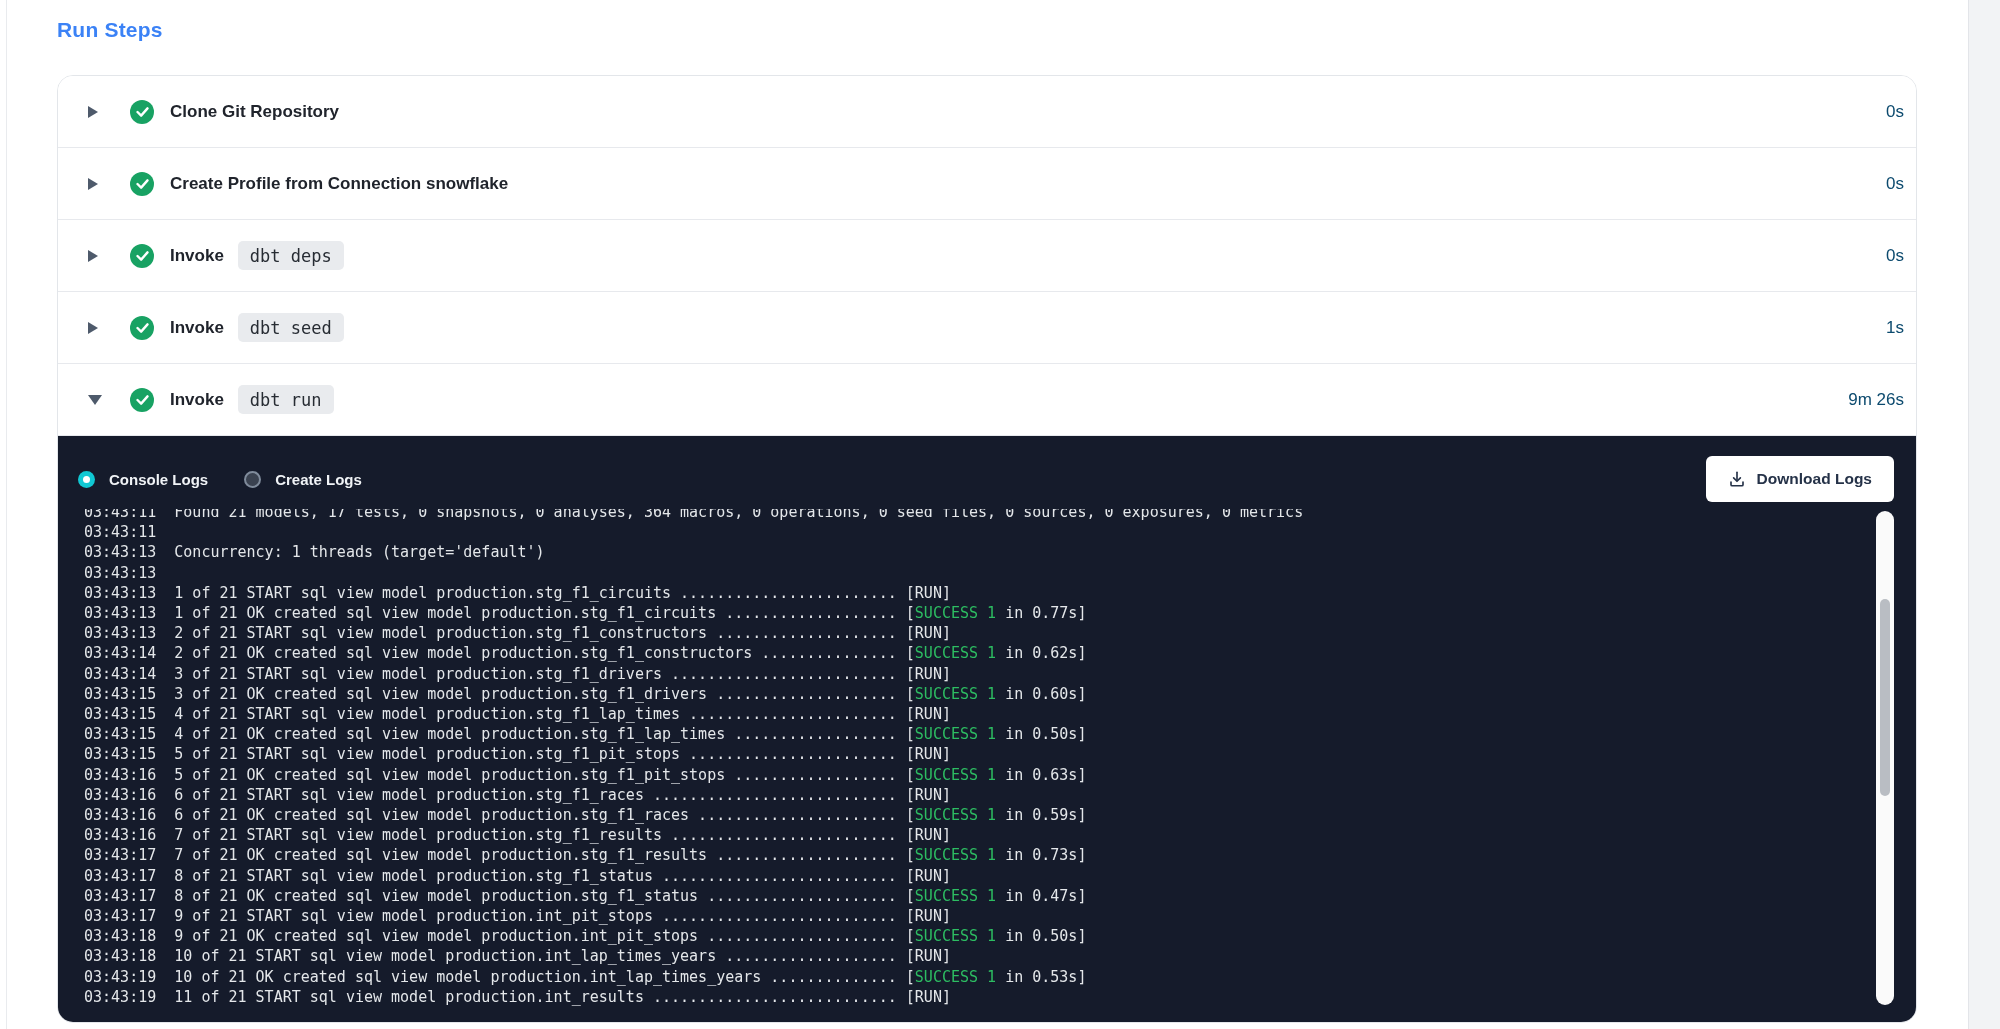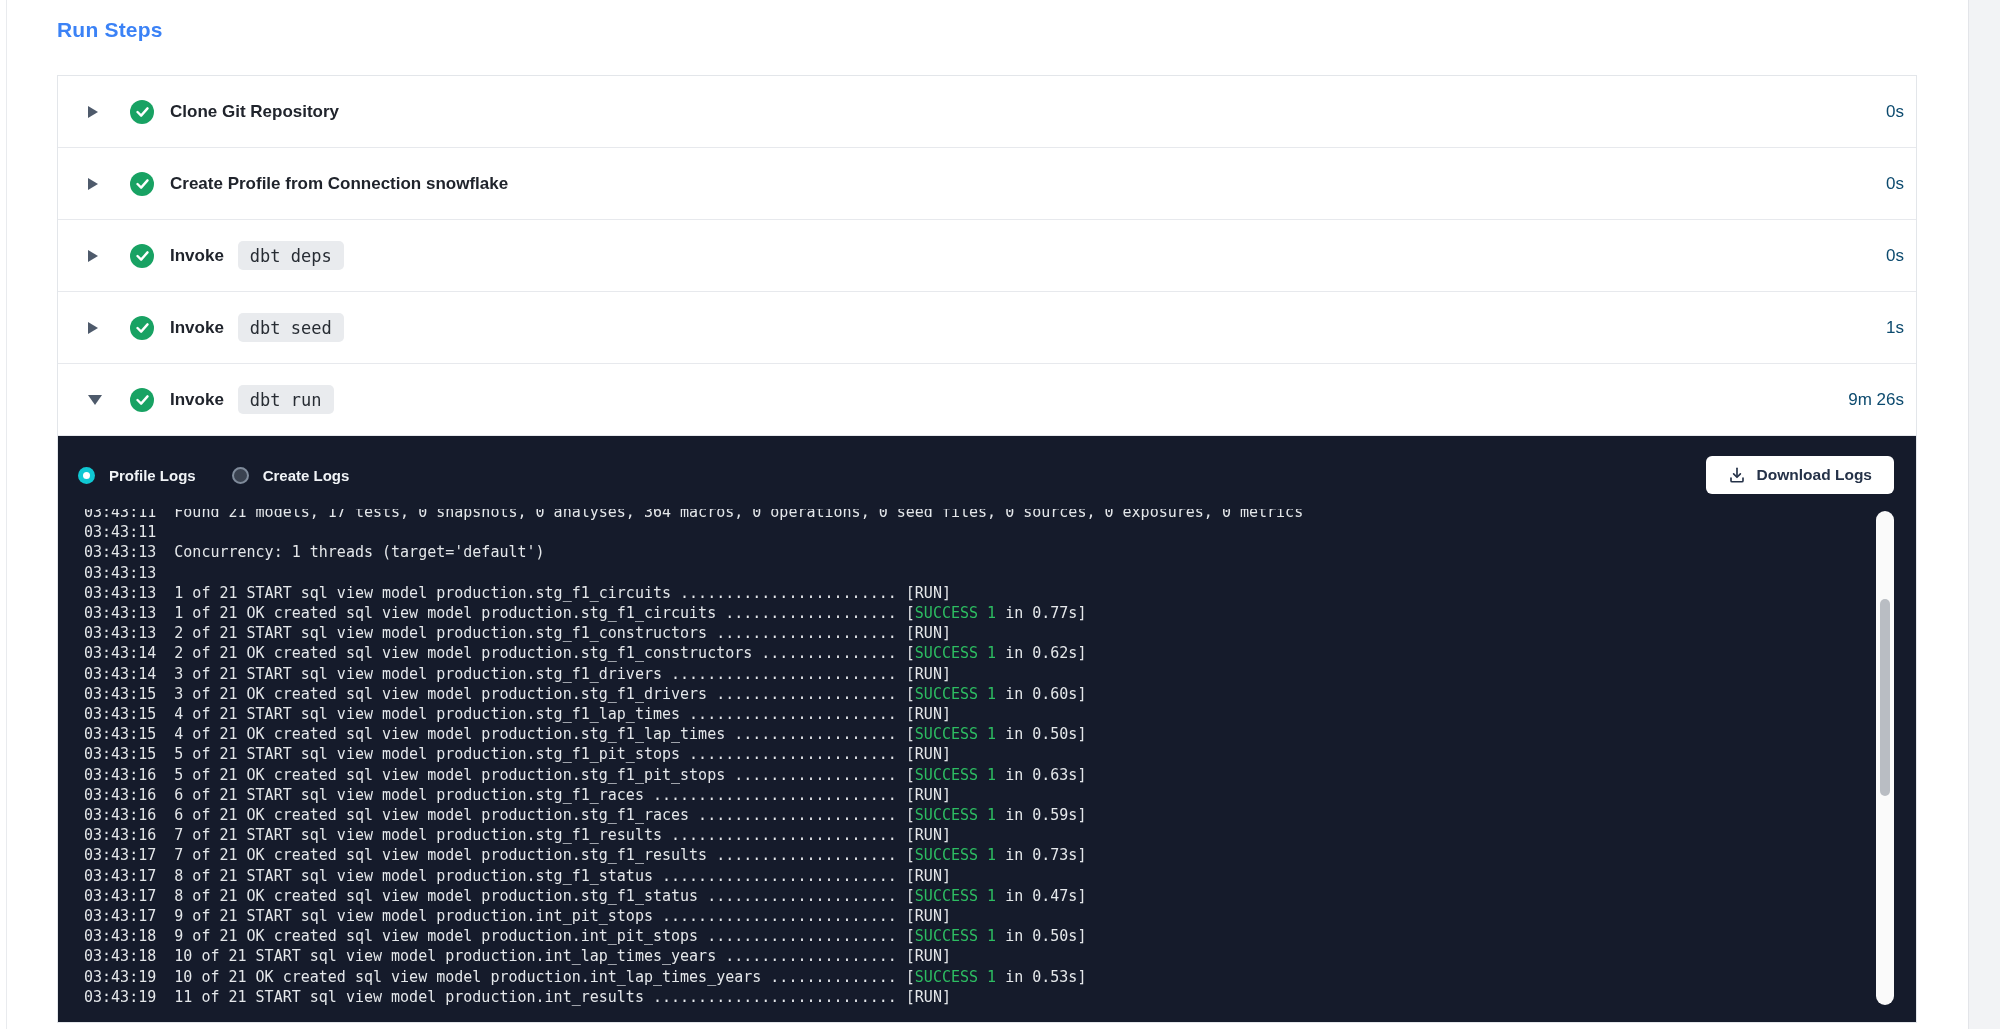--- a/index.html
+++ b/index.html
@@ -5,21 +5,21 @@
   html,body{margin:0;padding:0;}
   body{
     width:2000px;height:1029px;position:relative;overflow:hidden;
     background:#ffffff;font-family:"Liberation Sans",sans-serif;
   }
   .left-hairline{position:absolute;left:6px;top:0;width:1px;height:1029px;background:#e9ebee;}
   .right-strip{position:absolute;left:1968px;top:0;width:32px;height:1029px;background:#f2f3f5;border-left:1px solid #e3e5e9;box-sizing:border-box;}
   .page-title{position:absolute;left:57px;top:18px;margin:0;font-size:21px;font-weight:bold;color:#3b82f6;letter-spacing:.2px;}
   .card{
     position:absolute;left:57px;top:75px;width:1860px;box-sizing:border-box;
-    border:1px solid #e3e6ea;border-radius:0;overflow:hidden;background:#fff;
+    border:1px solid #e3e6ea;border-radius:16px;overflow:hidden;background:#fff;
   }
   .row{height:71px;display:flex;align-items:center;border-bottom:1px solid #e7e9ed;background:#fff;cursor:pointer;}
   .caret{margin-left:30px;width:18px;display:flex;align-items:center;flex:none;}
   .caret::before{content:"";display:block;width:0;height:0;
     border-left:10px solid #4e5a6b;border-top:6.5px solid transparent;border-bottom:6.5px solid transparent;}
   .row.expanded .caret::before{
     border-left:7px solid transparent;border-right:7px solid transparent;
     border-top:10px solid #4e5a6b;border-bottom:0;}
   .check{margin-left:24px;width:24px;height:24px;border-radius:50%;background:#18a263;
     display:flex;align-items:center;justify-content:center;flex:none;}
@@ -30,21 +30,21 @@
   .duration{margin-left:auto;margin-right:12px;font-size:17px;color:#0c4a6e;white-space:nowrap;}
   .console{position:relative;height:586px;background:#151b2b;}
   .console-header{display:flex;align-items:center;padding:20px 22px 0 20px;}
   .radio-item{display:flex;align-items:center;cursor:pointer;}
   .radio-item + .radio-item{margin-left:36px;}
   .radio{width:17px;height:17px;border-radius:50%;box-sizing:border-box;flex:none;position:relative;}
   .radio.selected{background:#10c8d3;}
   .radio.selected::after{content:"";position:absolute;left:5px;top:5px;width:7px;height:7px;border-radius:50%;background:#ffffff;}
   .radio.unselected{border:2px solid #7f8b9b;background:#3a4250;}
   .radio-label{margin-left:14px;font-size:15px;font-weight:bold;color:#f0f3f6;white-space:nowrap;}
-  .dl-btn{margin-left:auto;height:38px;display:flex;align-items:center;gap:11px;padding:0 22px;
+  .dl-btn{margin-left:auto;height:46px;display:flex;align-items:center;gap:11px;padding:0 22px;
     background:#ffffff;border:none;border-radius:6px;cursor:pointer;
     font-family:"Liberation Sans",sans-serif;font-size:15.5px;font-weight:600;color:#253248;}
   .log-viewport{position:absolute;left:14px;top:73px;width:1800px;height:513px;overflow:hidden;margin-left:12px;}
   #log-content{margin-top:-7px;font-family:"DejaVu Sans Mono",monospace;font-size:15px;
     line-height:20.2px;color:#e4e7ea;white-space:pre;}
   .log-green{color:#2dbd62;}
   .sbar{position:absolute;top:75px;right:22px;width:18px;height:494px;background:#fafafa;border-radius:9px;}
   .sthumb{position:absolute;left:4px;top:88px;width:10px;height:197px;background:#b9bdc3;border-radius:5px;}
 </style>
 </head>
@@ -111,21 +111,21 @@
     <span class="step-label">Invoke</span>
     <code class="chip">dbt run</code>
     <span class="duration">9m 26s</span>
   </div>
       </div>
 
     <div class="console">
       <div class="console-header">
         <div class="radio-item">
           <span class="radio selected"></span>
-          <span class="radio-label">Profile Logs</span>
+          <span class="radio-label">Console Logs</span>
         </div>
         <div class="radio-item">
           <span class="radio unselected"></span>
           <span class="radio-label">Create Logs</span>
         </div>
         <button class="dl-btn">
           <svg viewBox="0 0 24 24" width="18" height="18" fill="none" stroke="#253248" stroke-width="2.2" stroke-linecap="round" stroke-linejoin="round" aria-hidden="true">
             <path d="M12 3v11"></path>
             <path d="M7.5 10.5 12 15l4.5-4.5"></path>
             <path d="M4 16v3.5a1.5 1.5 0 0 0 1.5 1.5h13a1.5 1.5 0 0 0 1.5-1.5V16"></path>

